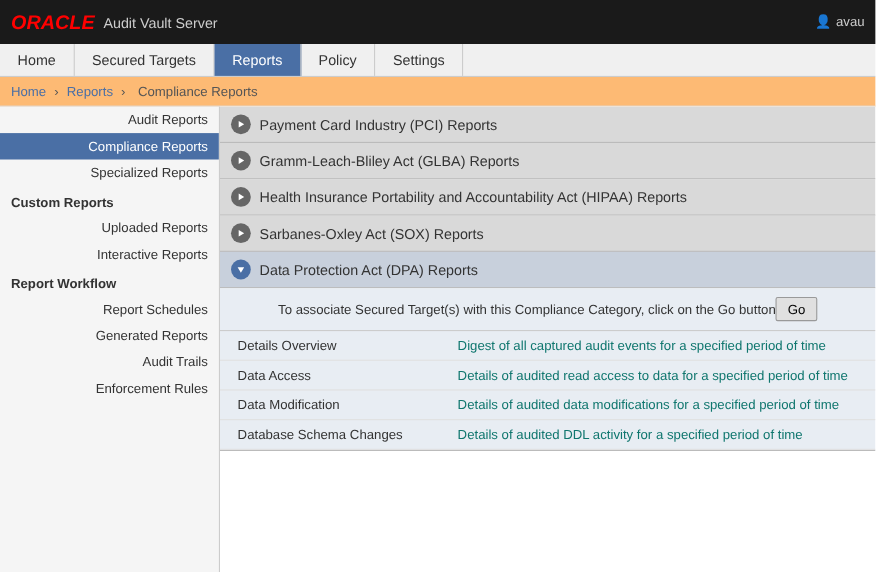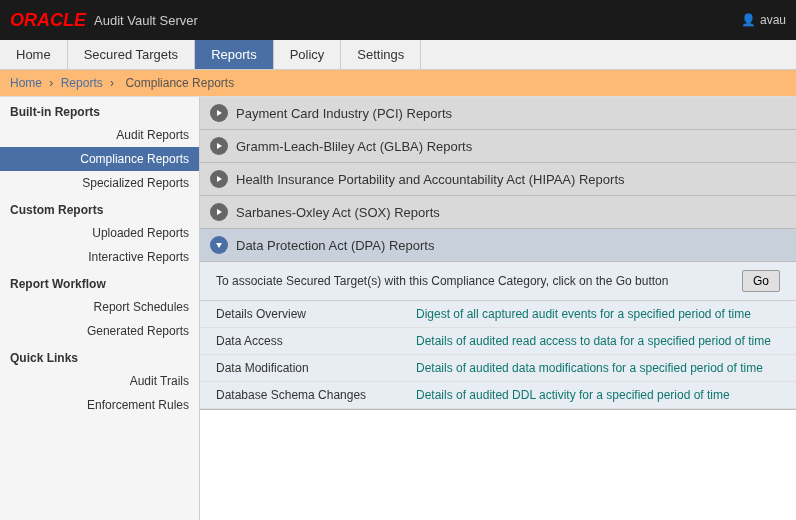--- a/index.html
+++ b/index.html
@@ -138,21 +138,21 @@
     }
 
     
     .dpa-section {
       background: #e8edf3;
       border-bottom: 1px solid #bbb;
     }
     .dpa-notice {
       display: flex;
       align-items: center;
-      justify-content: space-between;
+      justify-content: center;
       padding: 8px 16px;
       font-size: 12px;
       color: #333;
       border-bottom: 1px solid #ccc;
     }
     .go-button {
       background: #e0e0e0;
       border: 1px solid #999;
       padding: 3px 10px;
       font-size: 12px;
@@ -206,34 +206,32 @@
   <span> › </span>
   <a href="#">Reports</a>
   <span> › </span>
   <span>Compliance Reports</span>
 </div>
 
 <div class="main-layout">
 
   <aside class="sidebar">
 
-    <div class="sidebar-section-title">Built-in Reports</div>
     <div class="sidebar-item">Audit Reports</div>
     <div class="sidebar-item active">Compliance Reports</div>
     <div class="sidebar-item">Specialized Reports</div>
 
     <div class="sidebar-section-title">Custom Reports</div>
     <div class="sidebar-item">Uploaded Reports</div>
     <div class="sidebar-item">Interactive Reports</div>
 
     <div class="sidebar-section-title">Report Workflow</div>
     <div class="sidebar-item">Report Schedules</div>
     <div class="sidebar-item">Generated Reports</div>
 
-    <div class="sidebar-section-title">Quick Links</div>
     <div class="sidebar-item">Audit Trails</div>
     <div class="sidebar-item">Enforcement Rules</div>
   </aside>
 
   <main class="content">
 
     <div class="report-category">
       <div class="category-icon">
         <svg viewBox="0 0 12 12" fill="white">
             <polygon points="4,3 9,6 4,9"></polygon>

